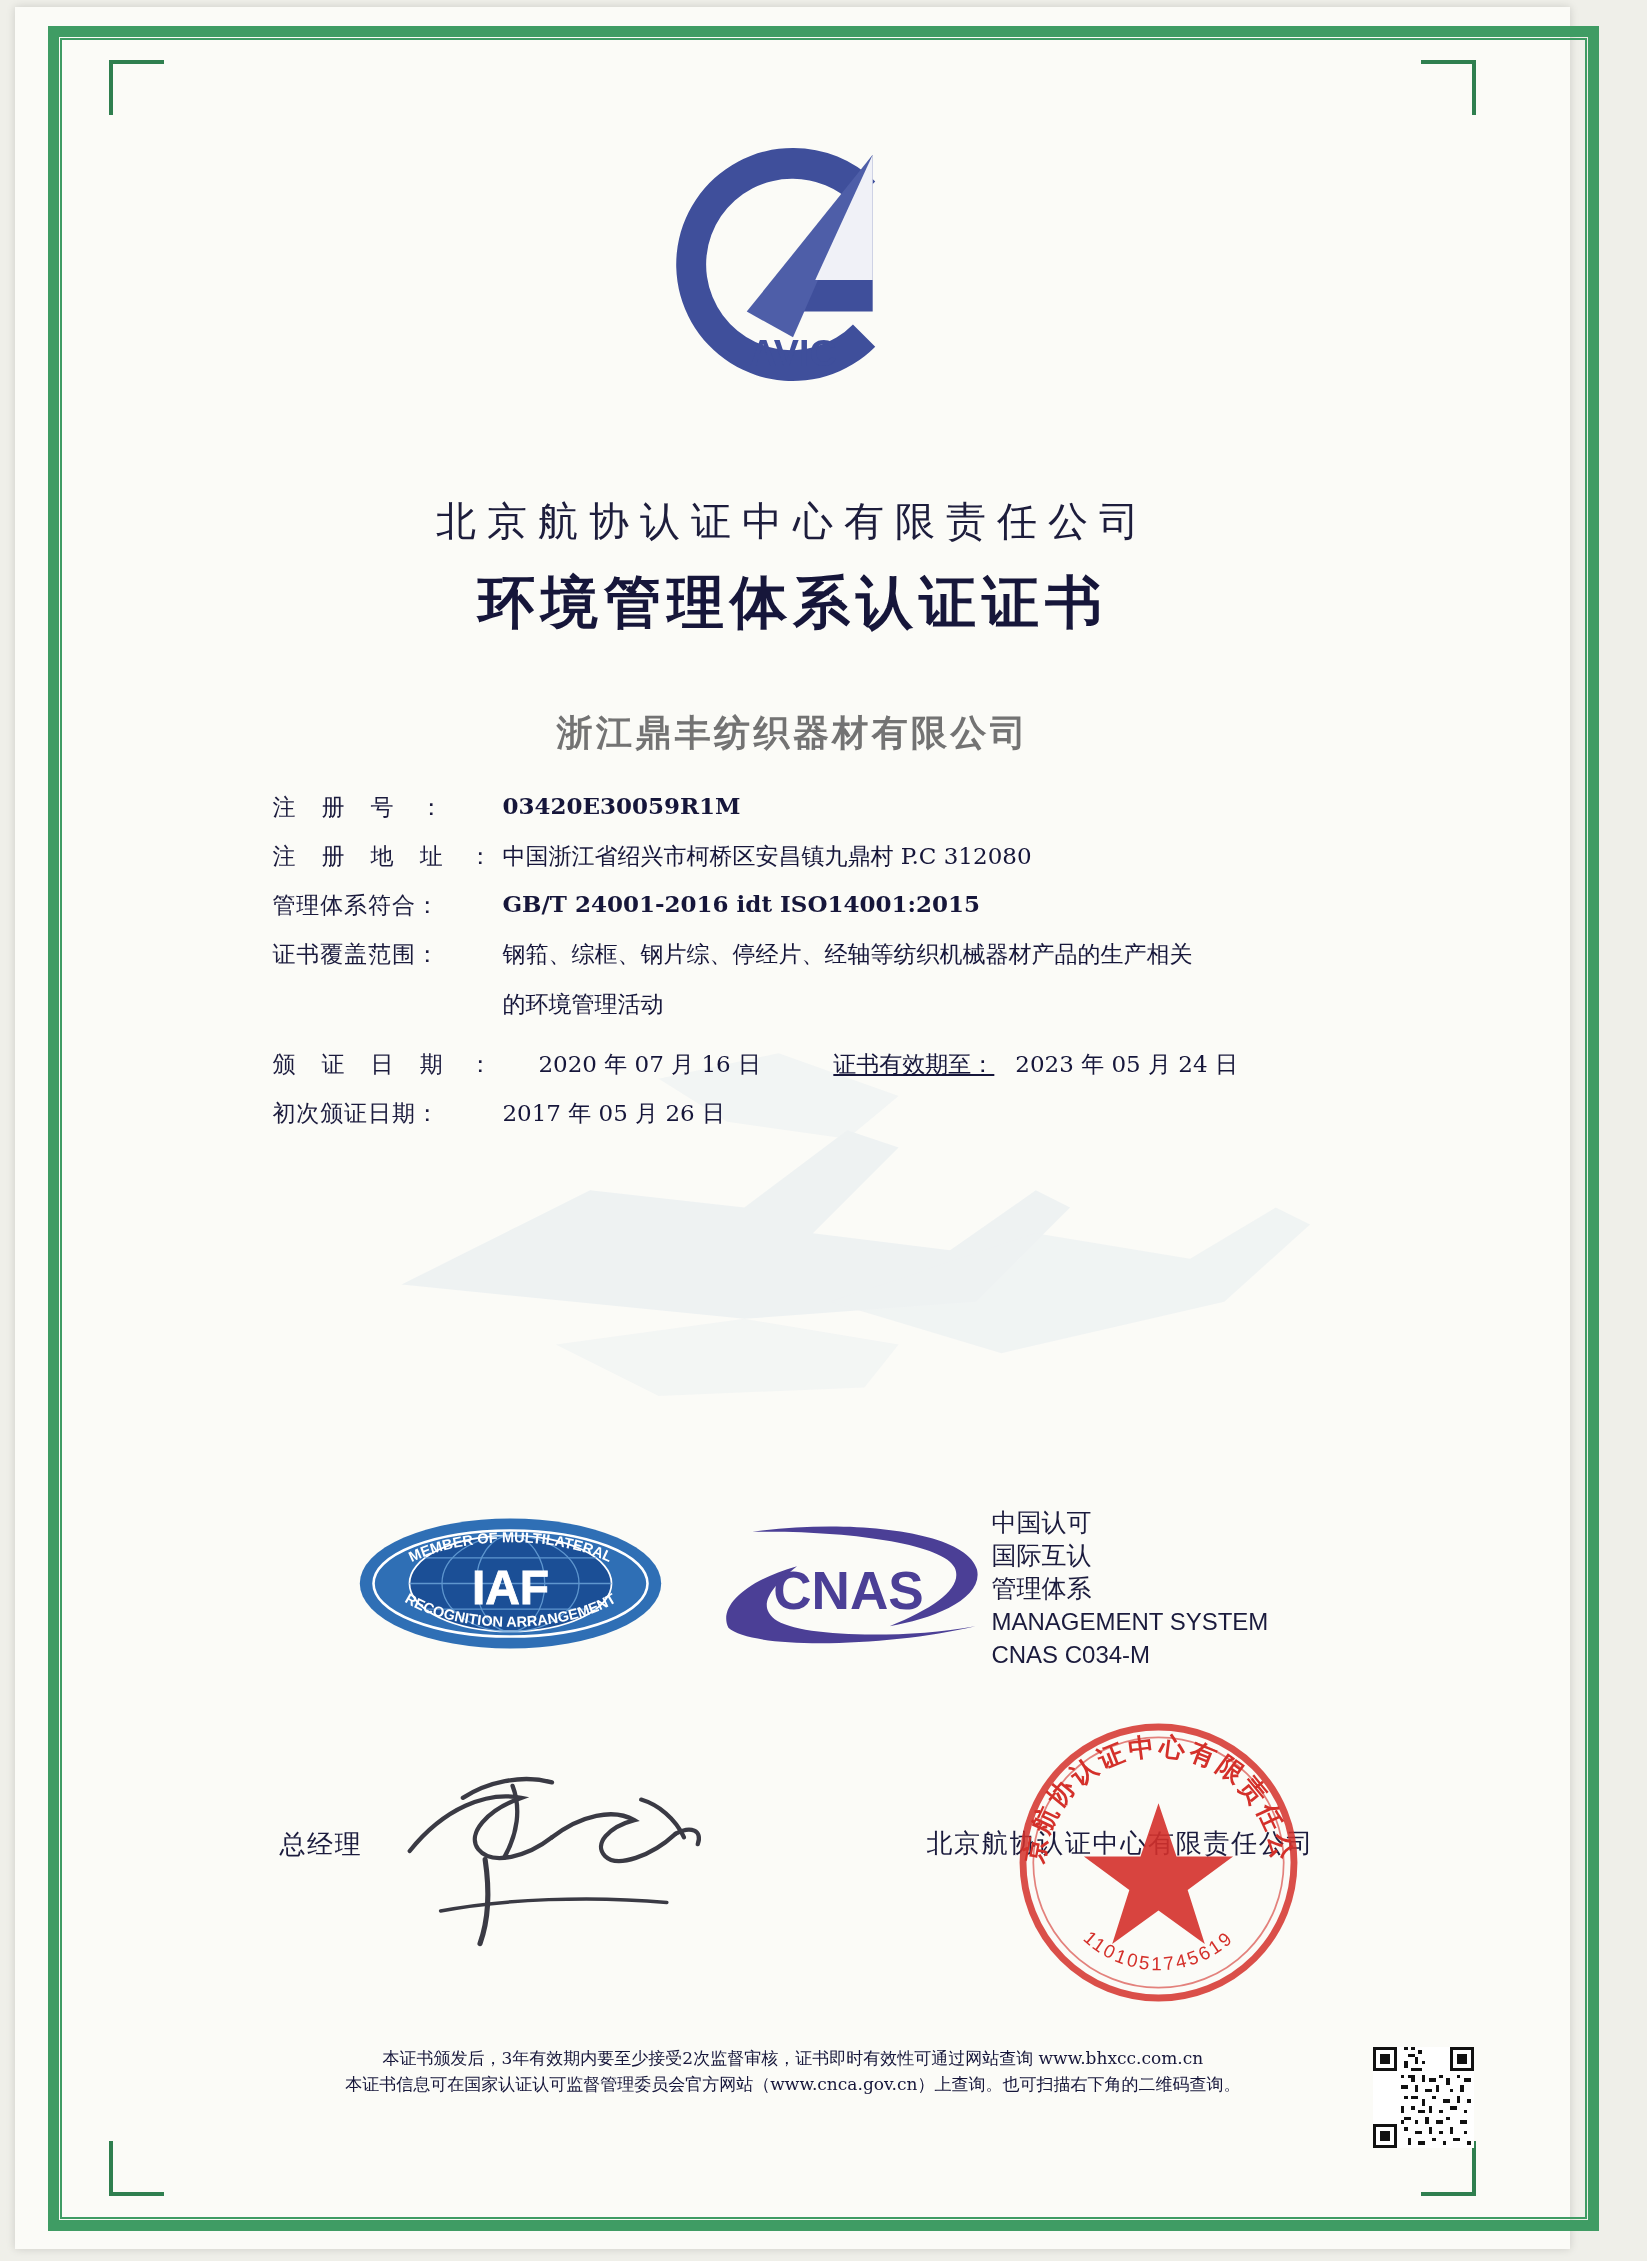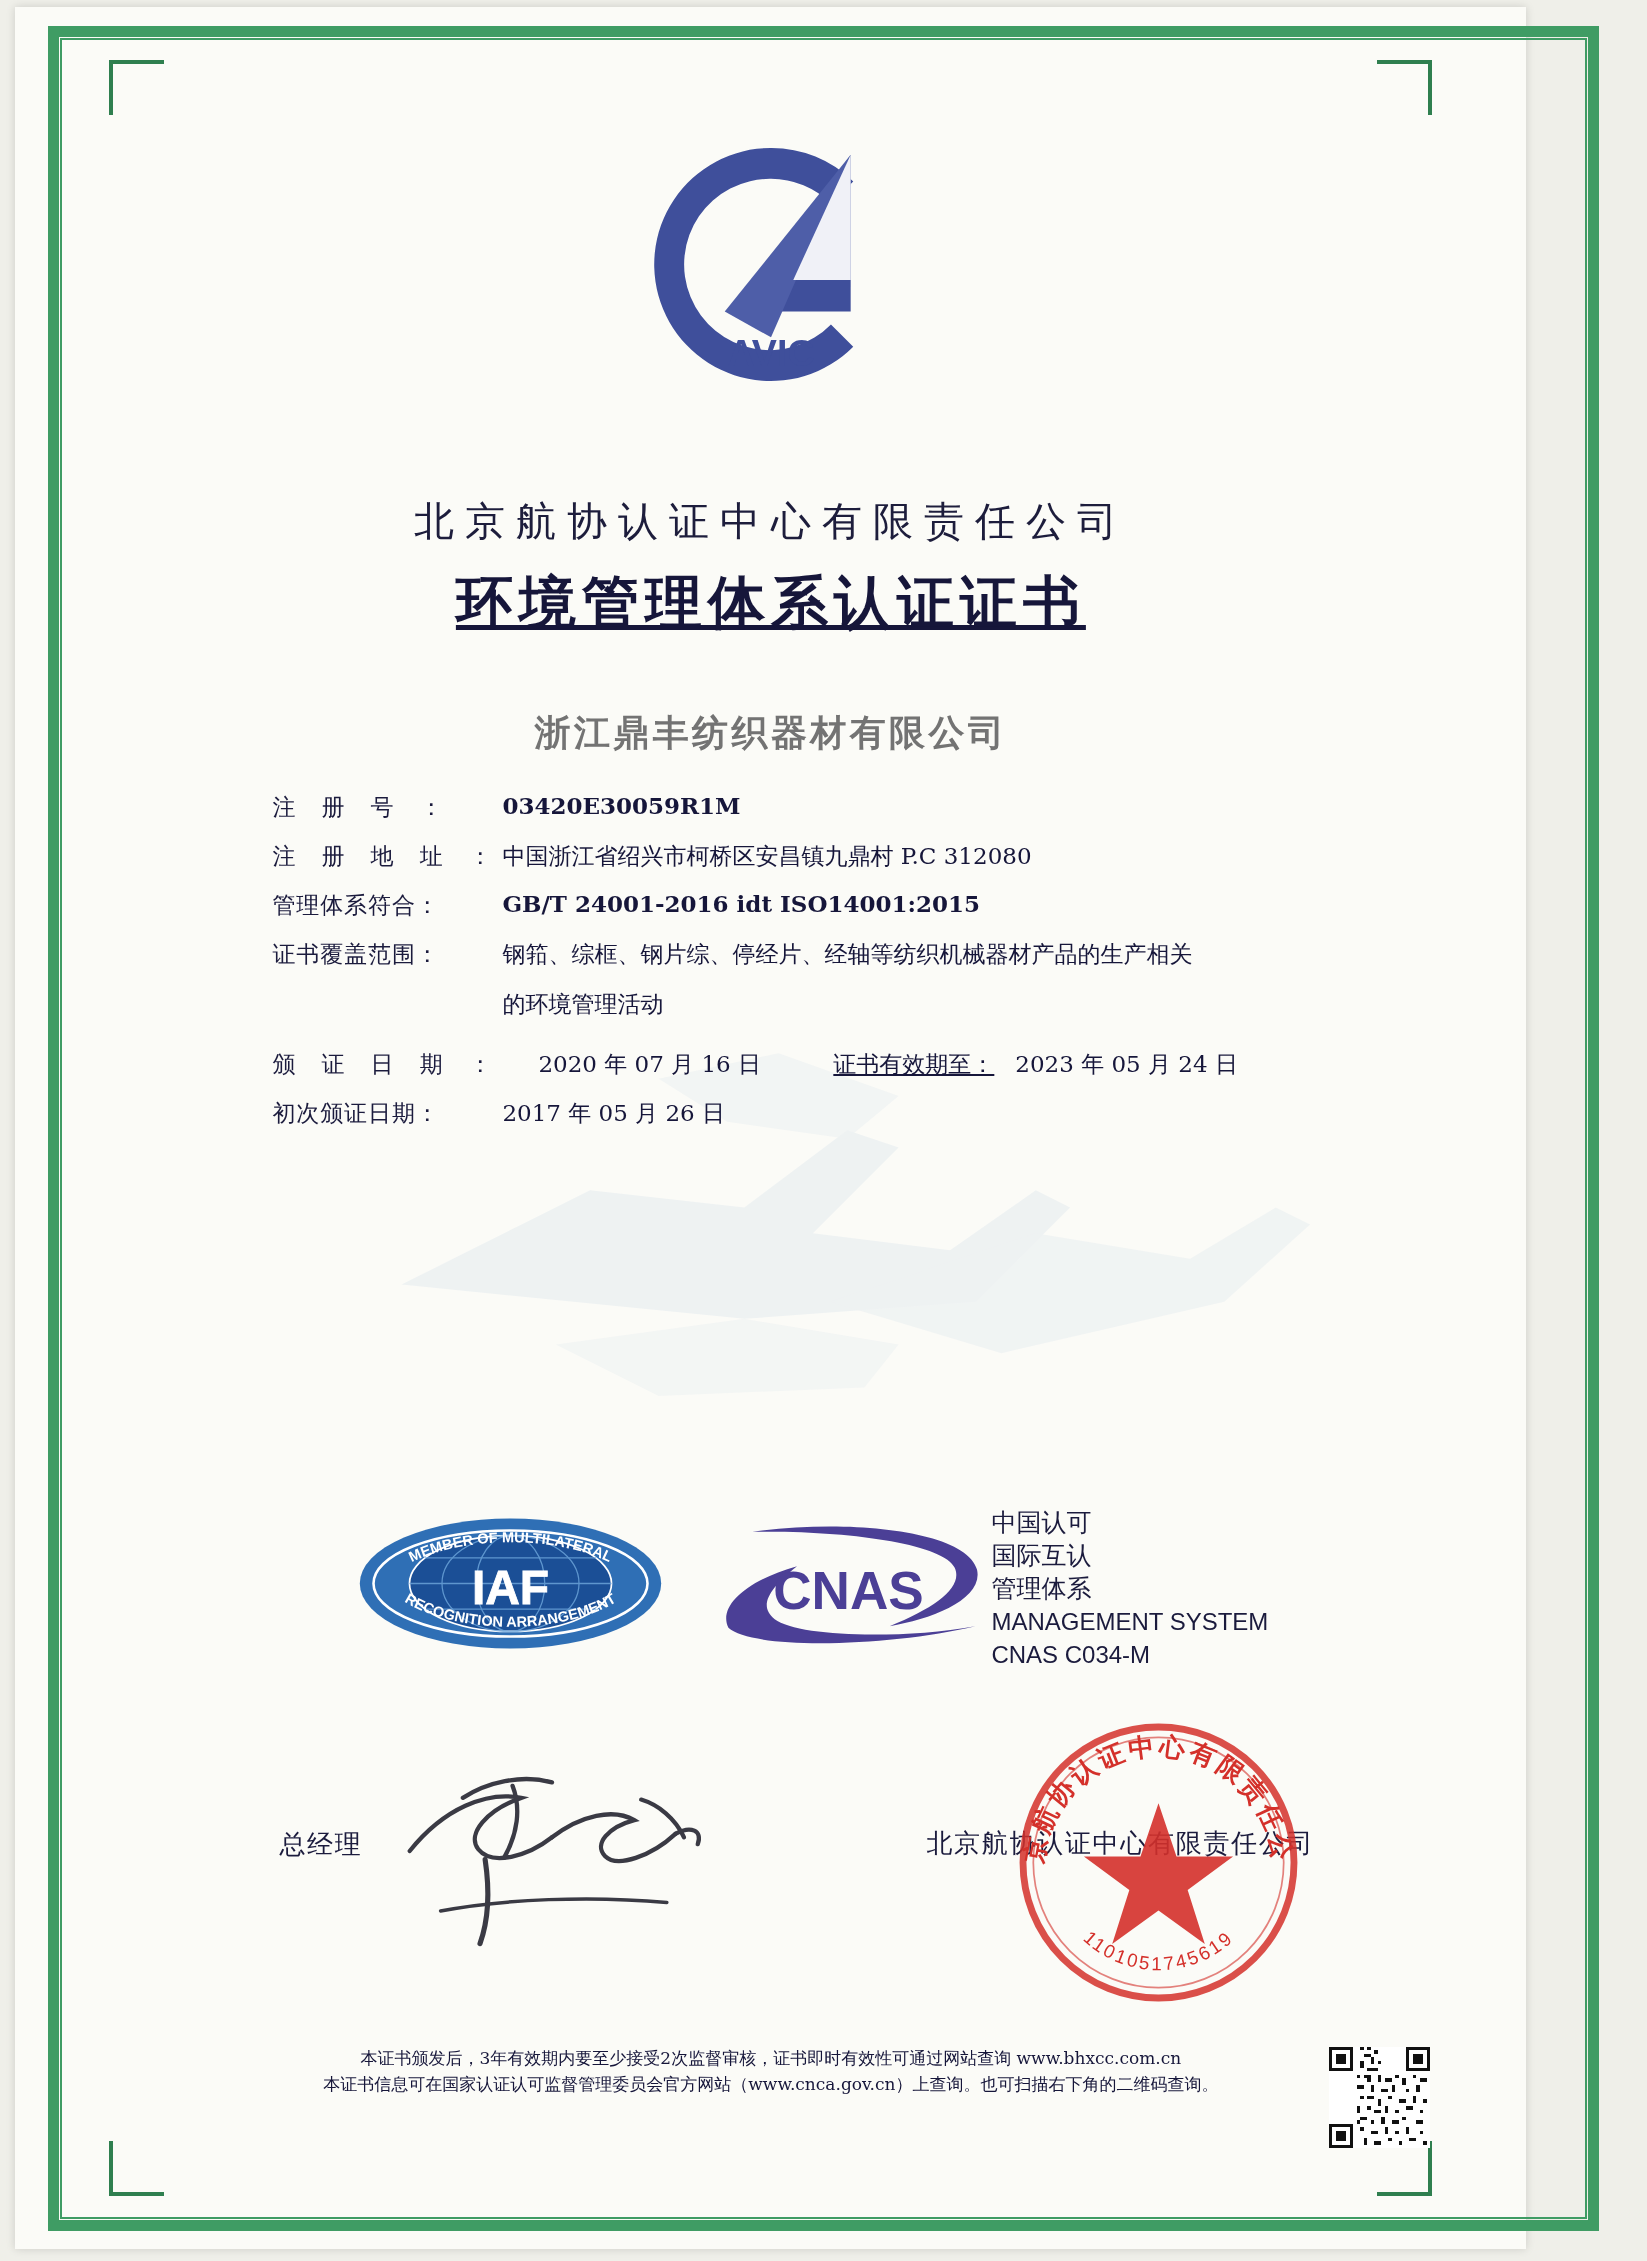--- a/index.html
+++ b/index.html
@@ -21,20 +21,21 @@
   }
   
   .paper {
     position: absolute;
     left: 15.4px;
     top: 6.9px;
     width: 1511px;
     height: 2242px;
     background: #fbfbf7;
     box-shadow: 0 0 8.6px rgba(0,0,0,0.15);
+    padding-left: 44px;
   }
   
   .green-frame {
     position: absolute;
     left: 33px;
     top: 19px;
     width: 1551px;
     height: 2205px;
     border: 11px solid #3f9c64;
     box-sizing: border-box;
@@ -95,21 +96,20 @@
   .cert-title {
     position: absolute;
     left: 0; right: 0;
     top: 558px;
     text-align: center;
     font-size: 57px;
     letter-spacing: 6px;
     font-weight: bold;
     color: #16163a;
     font-family: "DejaVu Serif", "Liberation Serif", serif;
-    text-decoration: underline;
   }
   .company {
     position: absolute;
     left: 0; right: 0;
     top: 702px;
     text-align: center;
     font-size: 36px;
     letter-spacing: 3.4px;
     font-weight: bold;
     color: #737373;

